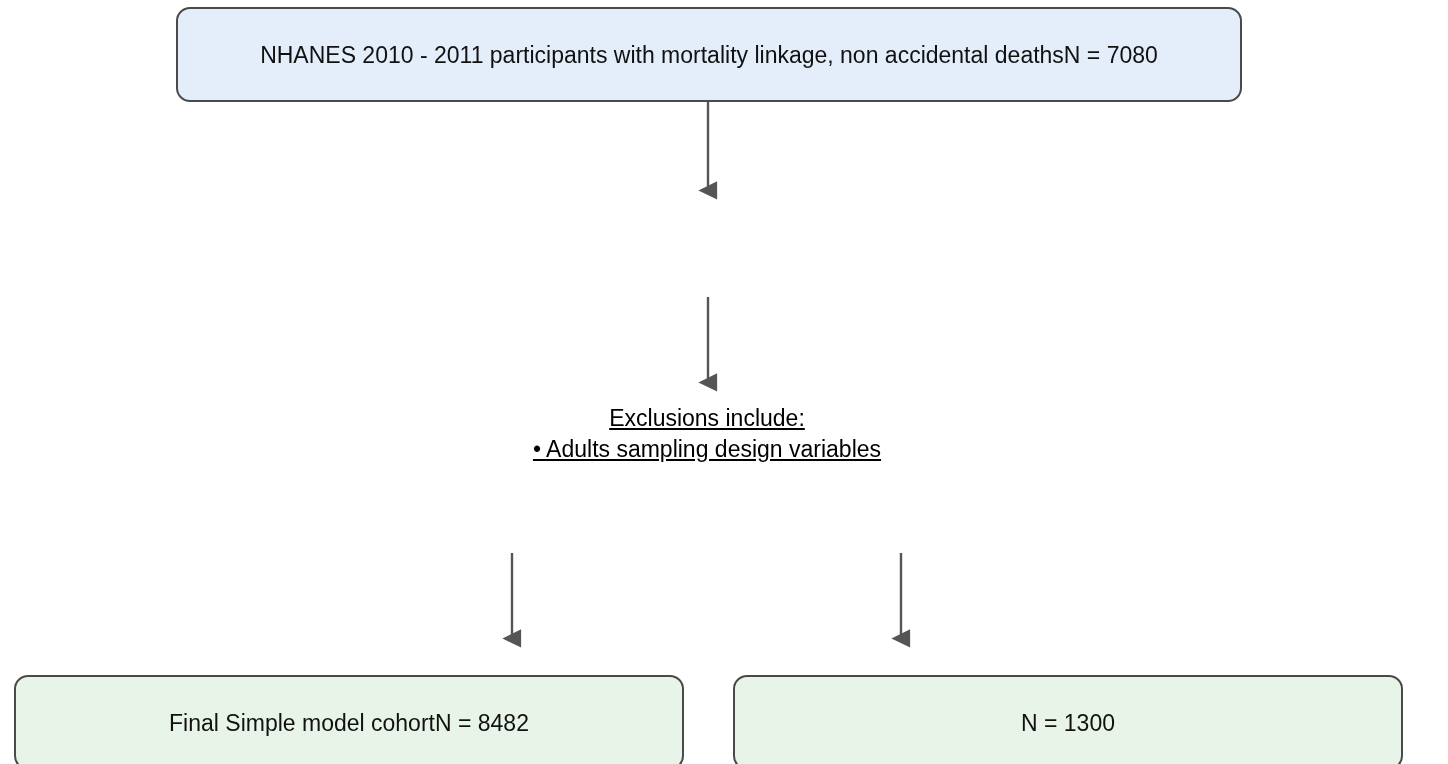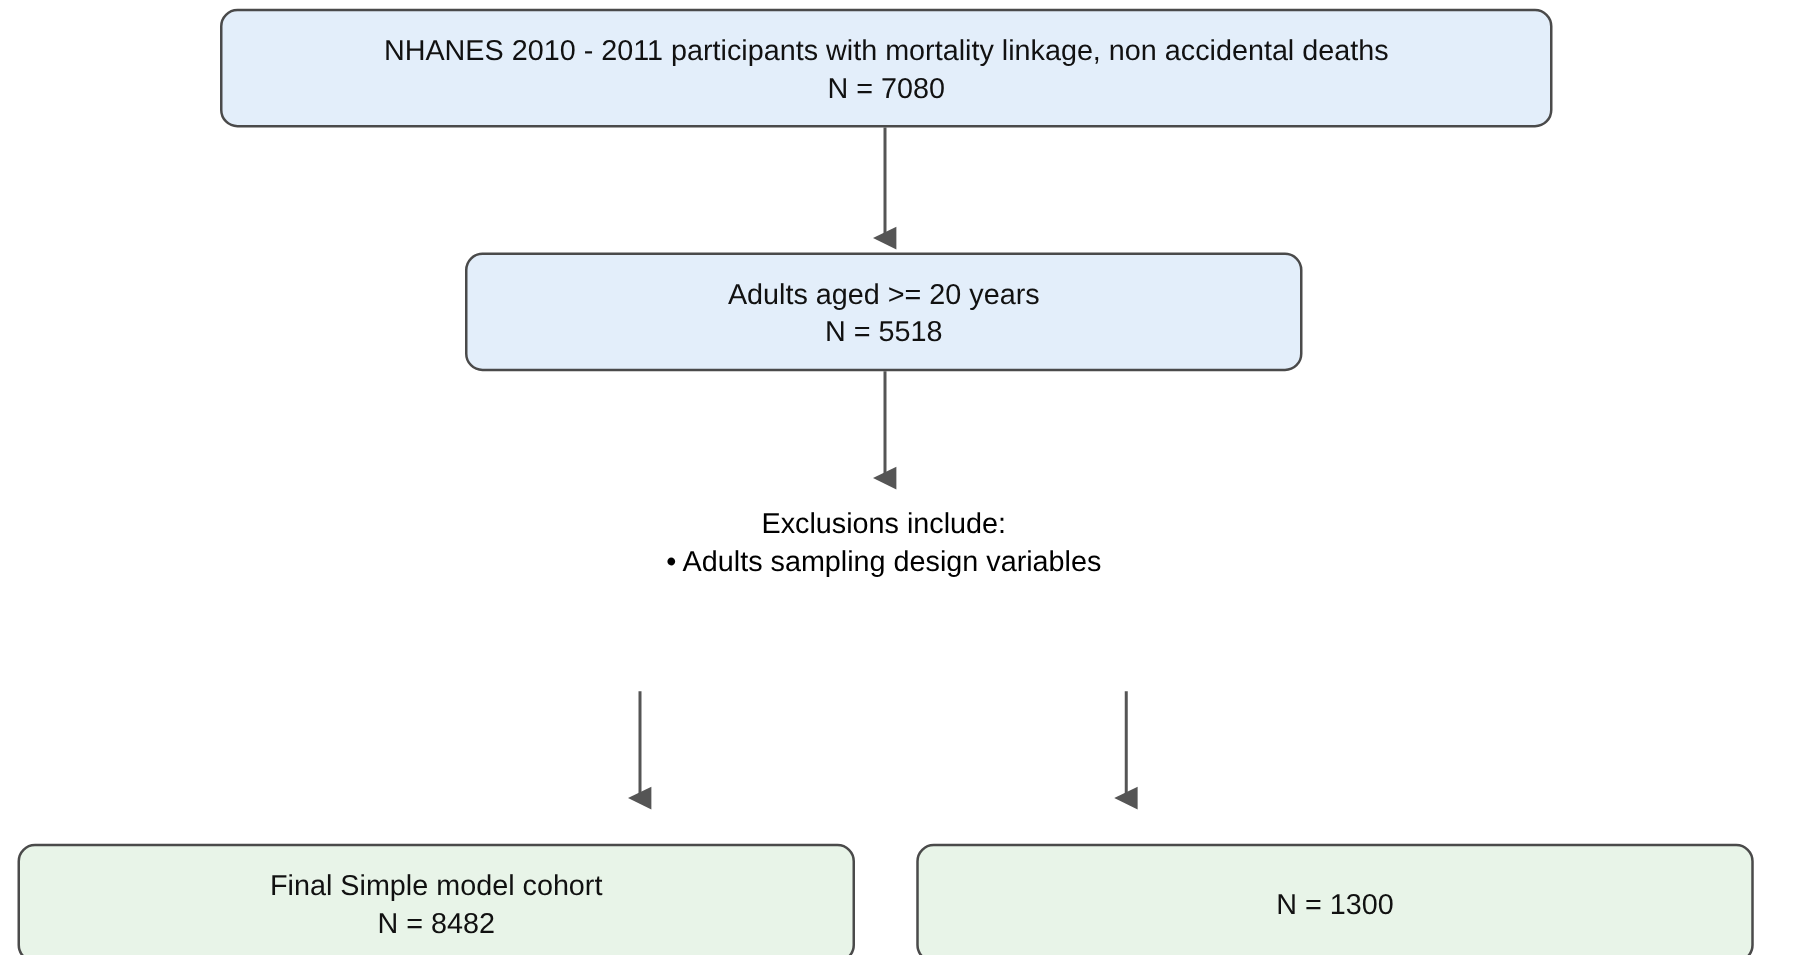--- a/index.html
+++ b/index.html
@@ -18,21 +18,21 @@
     position: relative;
     width: 1448px;
     height: 764px;
   }
   .node {
     position: absolute;
     box-sizing: border-box;
     border: 2px solid #4a4a4a;
     border-radius: 14px;
     display: flex;
-    flex-direction: column;
+    flex-direction: row;
     align-items: center;
     justify-content: center;
     text-align: center;
     font-size: 23px;
     line-height: 30px;
     color: #111111;
   }
   .node.blue {
     background: #e3eefa;
   }
@@ -47,20 +47,21 @@
   .plain-text {
     position: absolute;
     text-align: center;
     font-size: 23px;
     line-height: 31px;
     color: #000000;
   }
   .plain-text .node-line {
     display: block;
     white-space: nowrap;
+    text-decoration: underline;
   }
   svg.edges {
     position: absolute;
     left: 0;
     top: 0;
     width: 1448px;
     height: 764px;
     overflow: visible;
     pointer-events: none;
   }
@@ -90,24 +91,20 @@
     <line x1="512" y1="553" x2="512" y2="638" stroke="#555555" stroke-width="2.4" marker-end="url(#arrowhead)"></line>
 
     <line x1="901" y1="553" x2="901" y2="638" stroke="#555555" stroke-width="2.4" marker-end="url(#arrowhead)"></line>
   </svg>
 
   <div id="node-top" class="node blue">
     <span class="node-line">NHANES 2010 - 2011 participants with mortality linkage, non accidental deaths</span>
     <span class="node-line">N = 7080</span>
   </div>
 
-  <div id="node-adults" class="node blue">
-    <span class="node-line">Adults aged &gt;= 20 years</span>
-    <span class="node-line">N = 5518</span>
-  </div>
 
   <div id="text-exclusions" class="plain-text">
     <span class="node-line">Exclusions include:</span>
     <span class="node-line">• Adults sampling design variables</span>
   </div>
 
   <div id="node-simple" class="node green">
     <span class="node-line">Final Simple model cohort</span>
     <span class="node-line">N = 8482</span>
   </div>

